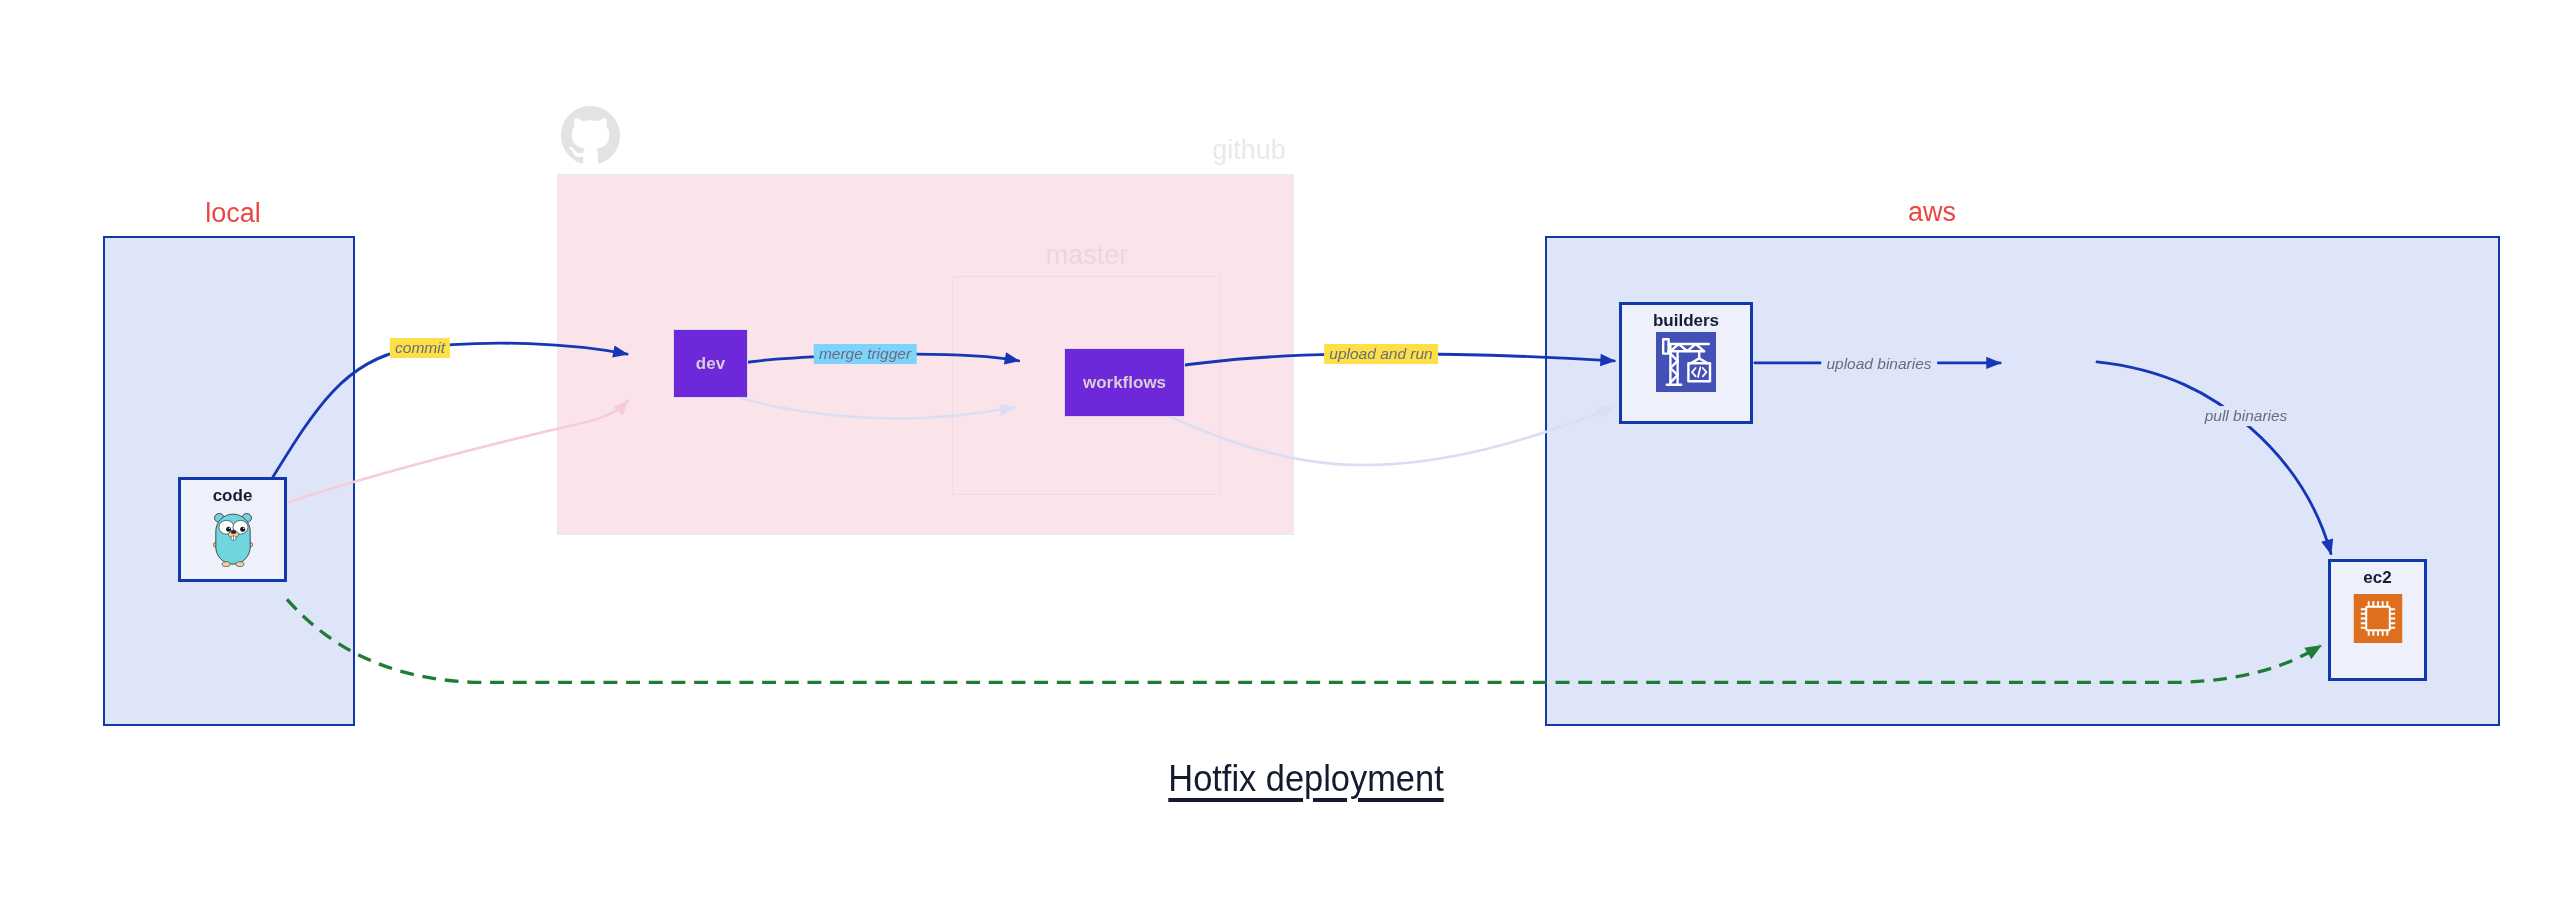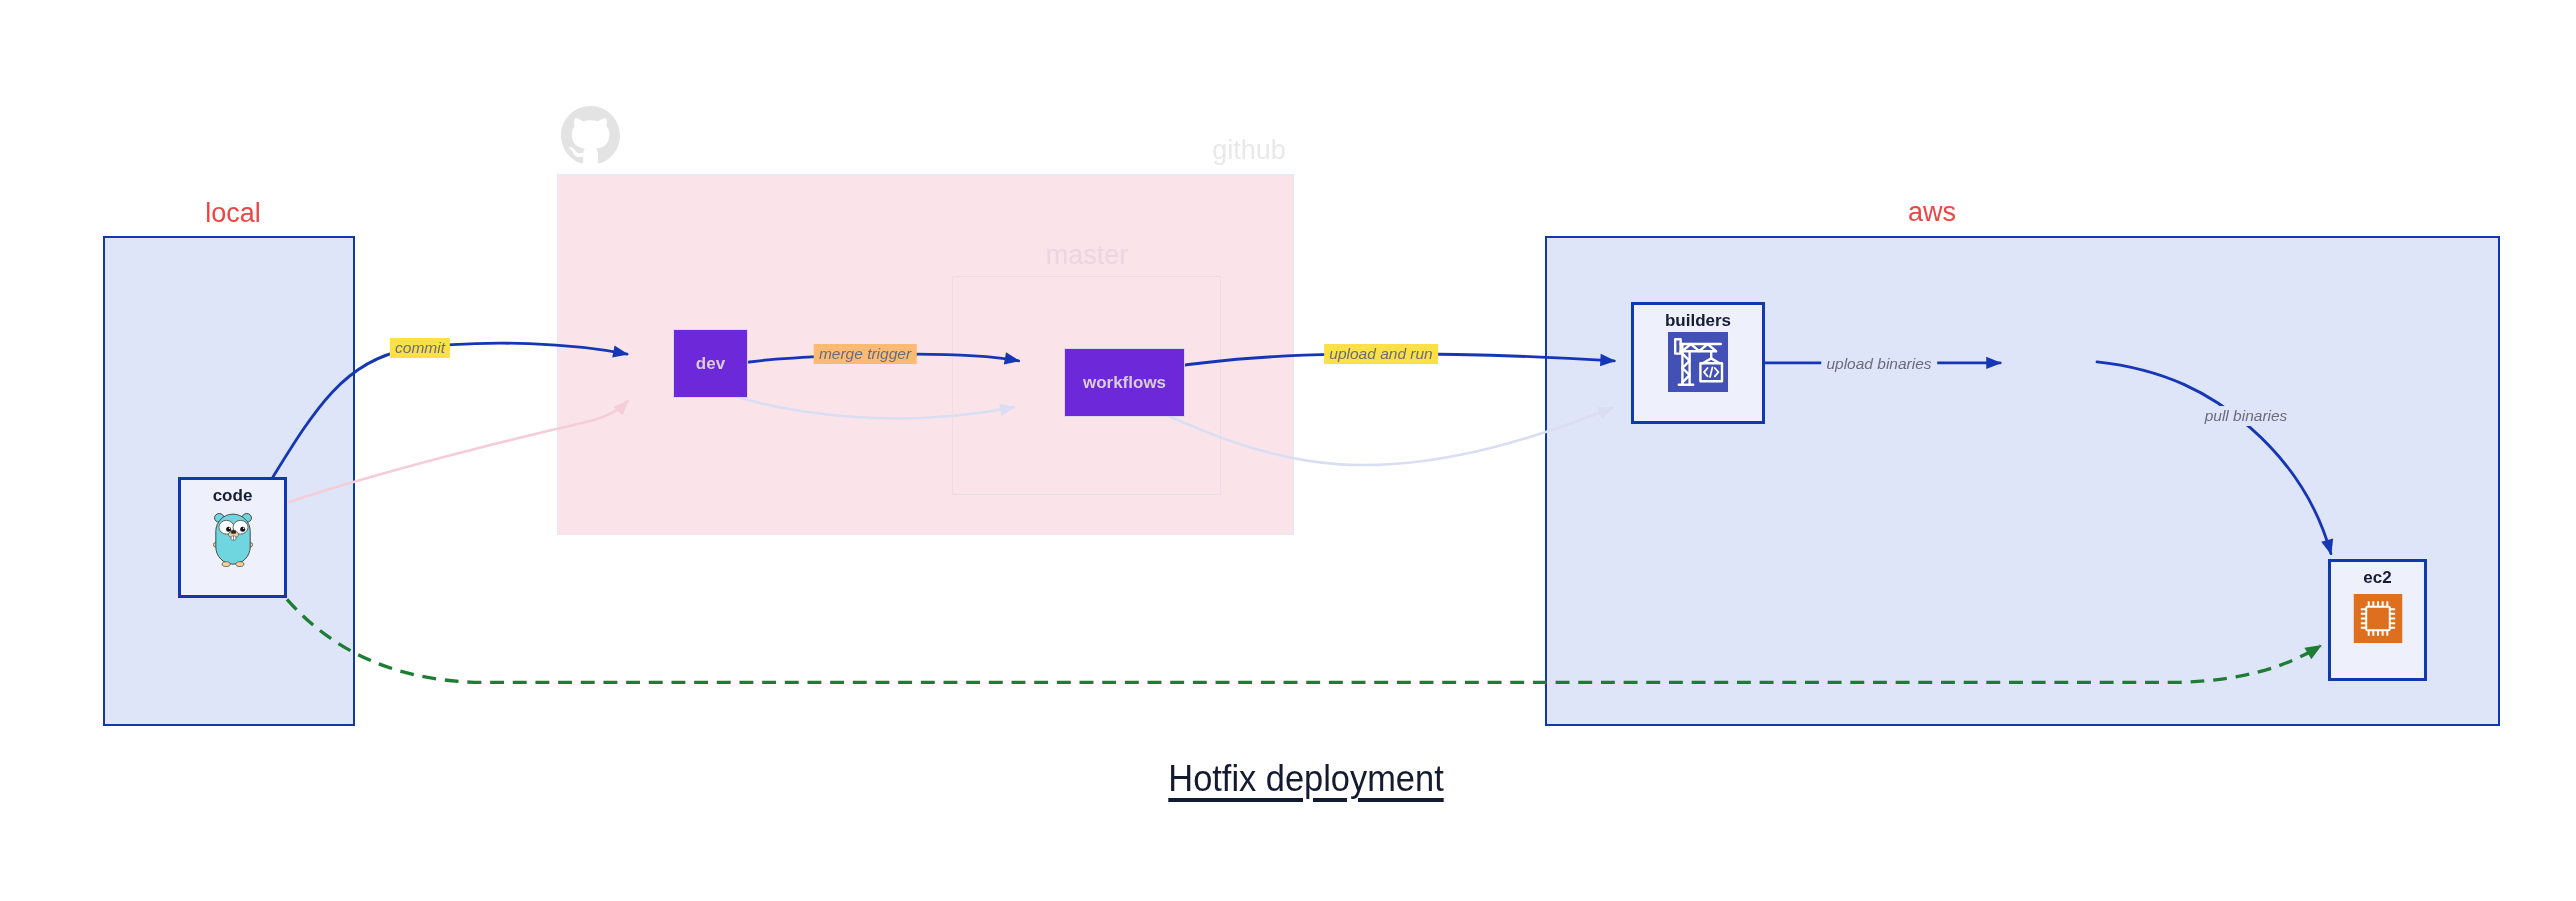--- a/index.html
+++ b/index.html
@@ -27,21 +27,21 @@
   .nlabel{position:absolute;left:50%;top:6.2px;transform:translateX(-50%);
           font-weight:bold;font-size:17px;color:#171c35;white-space:nowrap;}
   .fnlabel{position:absolute;left:50%;top:50%;transform:translate(-50%,-50%);
            font-weight:bold;font-size:17px;color:#d9cddb;white-space:nowrap;}
   .node-icon{position:absolute;left:50%;transform:translateX(-50%);}
 
   
   .elabel{position:absolute;transform:translate(-50%,-50%);font-style:italic;font-size:15.5px;
           color:#686d7c;white-space:nowrap;padding:1px 5.2px;}
   .elabel.on-white{background:#fde047;}
-  .elabel.on-pink{background:#fdba74;}
+  .elabel.on-pink{background:#7dd3fc;}
   .elabel.on-blue{background:#dfe5f8;}
 
   
   svg.edges{position:absolute;left:0;top:0;width:2604px;height:902px;pointer-events:none;}
   .e-blue{stroke:#1537b5;stroke-width:5.5;fill:none;stroke-linecap:round;}
   .e-green{stroke:#1d7d34;stroke-width:6.5;fill:none;stroke-dasharray:27 17;}
   .e-pink{stroke:#f5cdd9;stroke-width:5;fill:none;stroke-linecap:round;}
   .e-lav{stroke:#d9def3;stroke-width:5;fill:none;stroke-linecap:round;}
 
   .octocat{position:absolute;left:561px;top:106px;}
@@ -92,21 +92,21 @@
 
     <path class="e-blue" d="M530,925 C612,792 670,700 790,678 C950,655 1120,668 1217,687" marker-end="url(#ah-blue)"></path>
     <path class="e-blue" d="M1377,714 C1450,700 1520,694 1640,690 C1790,684 1900,686 1977,700" marker-end="url(#ah-blue)"></path>
     <path class="e-blue" d="M2224,721 C2330,700 2450,690 2600,687 C2800,684 3000,692 3133,700" marker-end="url(#ah-blue)"></path>
     <path class="e-blue" d="M3406,704 L3882,704" marker-end="url(#ah-blue)"></path>
     <path class="e-blue" d="M4070,702 C4200,716 4290,762 4368,830 C4450,902 4500,988 4524,1074" marker-end="url(#ah-blue)"></path>
 
     <path class="e-green" d="M557,1163 C650,1268 770,1318 920,1324 L4230,1324 C4360,1320 4440,1292 4504,1253" marker-end="url(#ah-green)"></path>
   </svg>
 
-  <div class="node" id="n-code" style="left:178px;top:477px;width:109px;height:121px;">
+  <div class="node" id="n-code" style="left:178px;top:477px;width:109px;height:105px;">
     <div class="nlabel">code</div>
     <svg class="node-icon" style="top:30px;" width="40" height="57" viewBox="0 0 64 90">
       <ellipse cx="10" cy="12" rx="7.5" ry="7" fill="#6fd5de" stroke="#4a4a4a" stroke-width="1.6"></ellipse>
       <ellipse cx="54" cy="12" rx="7.5" ry="7" fill="#6fd5de" stroke="#4a4a4a" stroke-width="1.6"></ellipse>
       <ellipse cx="5.5" cy="55" rx="5" ry="3.8" fill="#f6d1a0" stroke="#4a4a4a" stroke-width="1.2"></ellipse>
       <ellipse cx="58.5" cy="55" rx="5" ry="3.8" fill="#f6d1a0" stroke="#4a4a4a" stroke-width="1.2"></ellipse>
       <rect x="4.5" y="6" width="55" height="80" rx="27.5" fill="#6fd5de" stroke="#4a4a4a" stroke-width="1.6"></rect>
       <ellipse cx="21" cy="86" rx="6.5" ry="3.8" fill="#f6d1a0" stroke="#4a4a4a" stroke-width="1.2"></ellipse>
       <ellipse cx="43" cy="86" rx="6.5" ry="3.8" fill="#f6d1a0" stroke="#4a4a4a" stroke-width="1.2"></ellipse>
       <ellipse cx="21.5" cy="27" rx="12" ry="11" fill="#ffffff" stroke="#4a4a4a" stroke-width="1.3"></ellipse>
@@ -123,21 +123,21 @@
   </div>
 
   <div class="fnode" id="n-dev" style="left:633px;top:329px;width:75px;height:69px;">
     <div class="fnlabel">dev</div>
   </div>
 
   <div class="fnode" id="n-workflows" style="left:1024px;top:348px;width:121px;height:69px;">
     <div class="fnlabel">workflows</div>
   </div>
 
-  <div class="node" id="n-builders" style="left:1619px;top:302px;width:134px;height:122px;margin-left:12px;">
+  <div class="node" id="n-builders" style="left:1619px;top:302px;width:134px;height:122px;">
     <div class="nlabel">builders</div>
     <svg class="node-icon" style="top:27px;" width="60" height="60" viewBox="0 0 100 100">
       <rect x="0" y="0" width="100" height="100" fill="#4350b5"></rect>
       <g stroke="#ffffff" stroke-width="4" fill="none" stroke-linejoin="round" stroke-linecap="round">
         <rect x="12" y="12" width="9" height="24"></rect>
         <path d="M21,20 H88"></path>
         <path d="M21,32 H80"></path>
         <path d="M24,32 L38,20 L52,32 L66,20 L80,32"></path>
         <path d="M24,20 V88"></path>
         <path d="M36,32 V88"></path>

